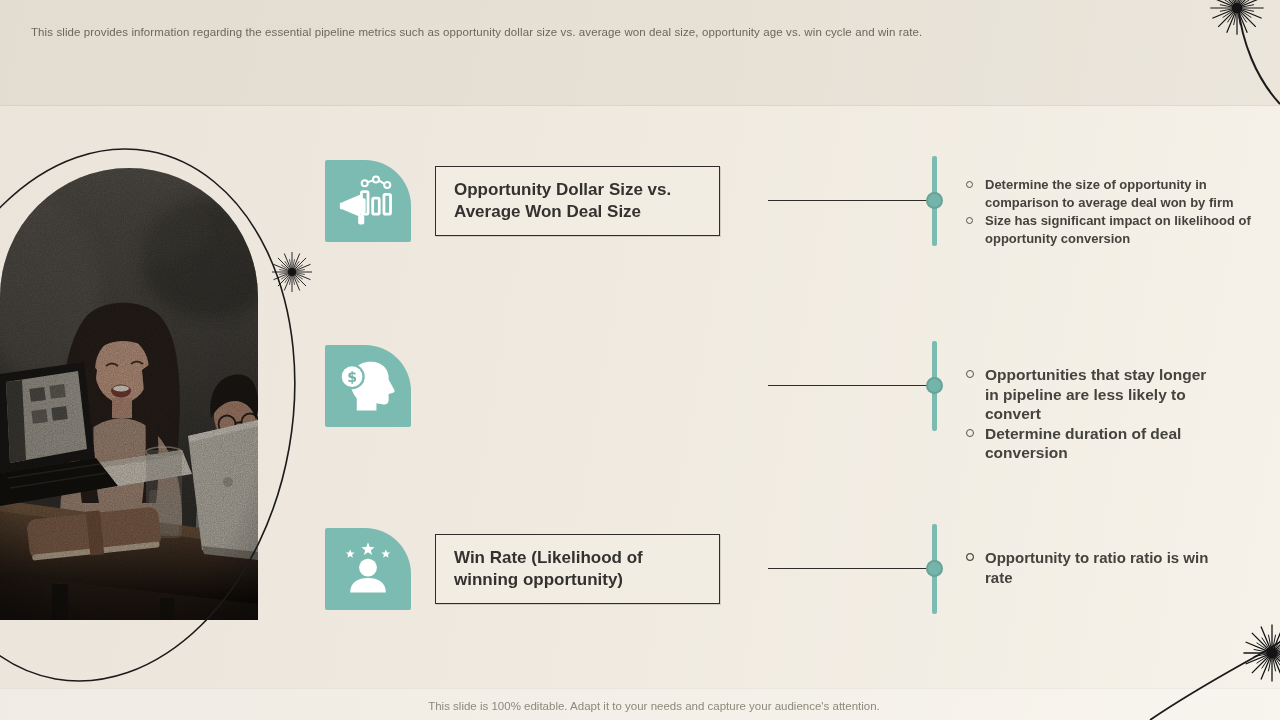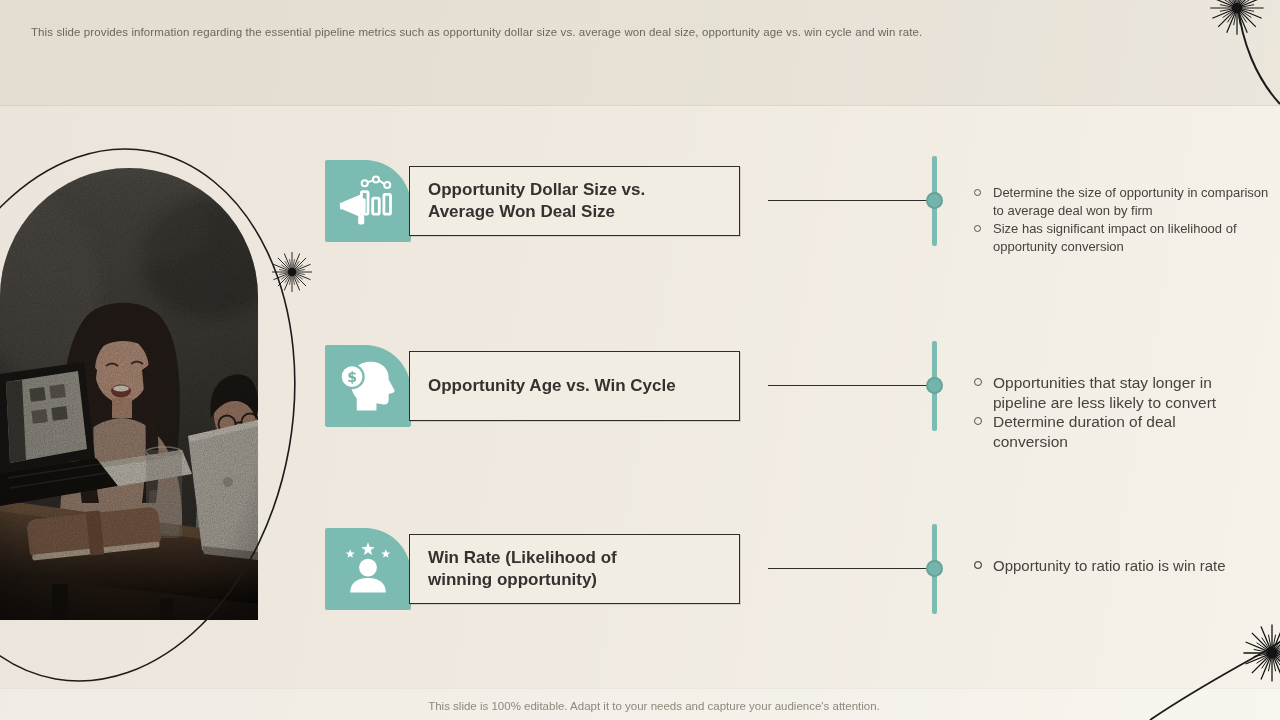--- a/index.html
+++ b/index.html
@@ -26,32 +26,32 @@
   .photo svg{display:block;}
 
   
   .decor{position:absolute;left:0;top:0;width:1280px;height:720px;pointer-events:none;}
 
   
   .row{position:absolute;left:325px;width:955px;height:82px;}
   .row1{top:160px}.row2{top:345px}.row3{top:528px}
   .icon-box{position:absolute;left:0;top:0;width:86px;height:82px;background:#7BBBB2;
     border-radius:2px 46px 2px 2px;display:flex;align-items:center;justify-content:center;}
-  .title-box{position:absolute;left:84px;top:6px;width:331px;height:70px;
+  .title-box{position:absolute;left:110px;top:6px;width:285px;height:70px;
     background:#F2EDE3;border:1.6px solid #2E2D2A;box-sizing:border-box;
     display:flex;align-items:center;padding-left:18px;box-shadow:1px 1px 0 rgba(0,0,0,0.12);}
   .title-box h2{margin:0;font-size:17px;font-weight:700;color:#33322F;line-height:1.28;letter-spacing:0;}
   .row1 .title-box h2{max-width:285px;}
   .row3 .title-box h2{max-width:245px;}
   .h-connector{position:absolute;left:443px;top:40px;width:167px;height:0;
     border-top:1.6px solid #2E2D2A;}
   .dot{position:absolute;left:601px;top:32px;width:17px;height:17px;border-radius:50%;
     background:#74B5AB;box-shadow:inset 0 0 0 2px rgba(0,0,0,0.10);}
   .vline{position:absolute;left:607px;top:-4px;width:5px;height:90px;background:#7BBBB2;border-radius:2px;}
-  .bullets{position:absolute;left:630px;margin:16px;padding:0;list-style:none;color:#45433E;}
+  .bullets{position:absolute;left:630px;margin:8px;padding:0;list-style:none;color:#45433E;font-weight:bold;}
   .bullets li{position:relative;padding-left:22px;margin:0;}
   .bm{position:absolute;left:3px;border:1.4px solid #55534D;border-radius:50%;box-sizing:border-box;}
   .row1 .bullets{top:8px;width:300px;font-size:13px;line-height:18px;}
   .row1 .bm{width:7px;height:7px;top:5px;}
   .row2 .bullets{top:12px;width:250px;font-size:15.5px;line-height:19.5px;}
   .row2 .bm{width:8px;height:8px;top:5px;}
   .row3 .bullets{top:12px;width:272px;font-size:15px;line-height:19.5px;}
   .row3 .bm{width:8px;height:8px;top:5px;}
 
   
@@ -229,23 +229,20 @@
 
   <section class="row row2">
     <div class="icon-box">
       <svg width="60" height="60" viewBox="0 0 64 64">
         <path d="M20,58 L20,45 C15,39 13,32 13,26 C13,14 23,6 35,6 C47,6 55,14 54,25 L60,36 C61,38 60,39 58,39.5 L54,40.5 L54,47 C54,51 51,52.5 47,51.5 L41,50.5 L41,58 Z" fill="#FFFFFF"></path>
         <circle cx="15" cy="22" r="13.5" fill="#7BBBB2"></circle>
         <circle cx="15" cy="22" r="11" fill="#FFFFFF"></circle>
         <text x="15" y="27.5" font-size="15" font-weight="bold" fill="#6FB2A8" text-anchor="middle" font-family="DejaVu Sans, sans-serif">$</text>
       </svg>
     </div>
-    <div class="title-box">
-      <h2>Opportunity Age vs. Win Cycle</h2>
-    </div>
     <div class="h-connector"></div>
     <div class="vline"></div>
     <div class="dot"></div>
     <ul class="bullets">
       <li><span class="bm"></span><span>Opportunities that stay longer in pipeline are less likely to convert</span></li>
       <li><span class="bm"></span><span>Determine duration of deal conversion</span></li>
     </ul>
   </section>
 
   <section class="row row3">

